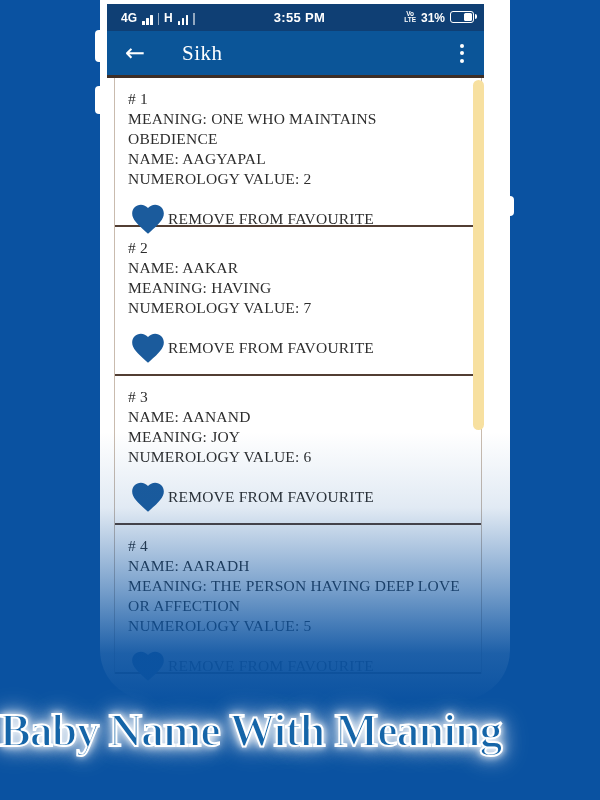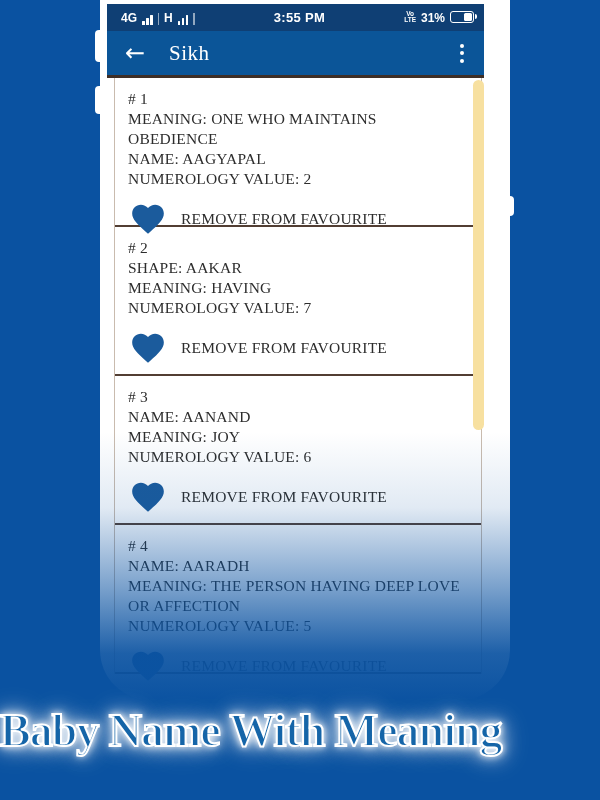--- a/index.html
+++ b/index.html
@@ -35,32 +35,32 @@
   .battery::after { content:""; position:absolute; right:-4px; top:2.5px; width:2.5px; height:5px;
                     background:#fff; border-radius:0 2px 2px 0; }
   .battery .fill { position:absolute; right:1px; top:1px; bottom:1px; width:8px;
                    background:#fff; border-radius:1.5px; }
 
   
   .appbar { height:47px; background:#0B5598; color:#fff; display:flex; align-items:center;
             padding:0 14px 0 18px; border-bottom:3px solid #3E2E26; }
   .back { font-family:"DejaVu Sans", sans-serif; font-size:24px; line-height:24px;
           cursor:pointer; width:34px; }
-  .appbar-title { font-size:21px; letter-spacing:.5px; margin-left:10px; flex:1; }
+  .appbar-title { font-size:21px; letter-spacing:.5px; margin-left:23px; flex:1; }
   .menu-dots { display:flex; flex-direction:column; gap:3.5px; padding:4px 6px; cursor:pointer; }
   .menu-dots i { width:4px; height:4px; background:#fff; border-radius:50%; }
 
   
   .content { position:relative; background:#fff; height:618px; overflow:hidden; }
   .list { margin:0 2px 0 7px; border-left:1px solid #C9BBAE; border-right:1px solid #C9BBAE;
           background:#fff; }
   .card { height:149px; padding:11px 14px 0 13px; border-bottom:2px solid #523E33;
           color:#2D2D2D; font-size:15.5px; line-height:20px; letter-spacing:.2px; }
   .card .line { white-space:normal; max-width:352px; }
-  .fav-row { display:flex; align-items:center; gap:13px; margin-top:11px; cursor:pointer; }
+  .fav-row { display:flex; align-items:center; margin-top:11px; cursor:pointer; }
   .heart-svg { width:40px; height:38px; flex:0 0 auto; }
   .fav-label { font-size:15.5px; color:#2D2D2D; }
 
   .scrollbar { position:absolute; top:2px; right:0; width:11px; height:350px;
                background:#F7E0A0; border-radius:6px; }
 
   
   .fade { position:absolute; left:-2px; right:-2px; top:432px; height:270px; pointer-events:none;
           background:linear-gradient(180deg, rgba(10,82,161,0) 0%, rgba(10,82,161,.12) 28%,
                      rgba(10,82,161,.55) 58%, rgba(10,82,161,.92) 82%, #0A52A1 100%); }
@@ -136,21 +136,21 @@
             <div class="fav-row">
               <svg class="heart-svg" viewBox="0 0 24 24">
                 <path fill="#1B5B9C" d="M12 21.35l-1.45-1.32C5.4 15.36 2 12.28 2 8.5 2 5.42 4.42 3 7.5 3c1.74 0 3.41.81 4.5 2.09C13.09 3.81 14.76 3 16.5 3 19.58 3 22 5.42 22 8.5c0 3.78-3.4 6.86-8.55 11.54L12 21.35z"></path>
               </svg>
               <span class="fav-label">REMOVE FROM FAVOURITE</span>
             </div>
           </div>
 
           <div class="card">
             <div class="line"># 2</div>
-            <div class="line">SHAPE: AAKAR</div>
+            <div class="line">NAME: AAKAR</div>
             <div class="line">MEANING: HAVING</div>
             <div class="line">NUMEROLOGY VALUE: 7</div>
             <div class="fav-row">
               <svg class="heart-svg" viewBox="0 0 24 24">
                 <path fill="#1B5B9C" d="M12 21.35l-1.45-1.32C5.4 15.36 2 12.28 2 8.5 2 5.42 4.42 3 7.5 3c1.74 0 3.41.81 4.5 2.09C13.09 3.81 14.76 3 16.5 3 19.58 3 22 5.42 22 8.5c0 3.78-3.4 6.86-8.55 11.54L12 21.35z"></path>
               </svg>
               <span class="fav-label">REMOVE FROM FAVOURITE</span>
             </div>
           </div>
 

